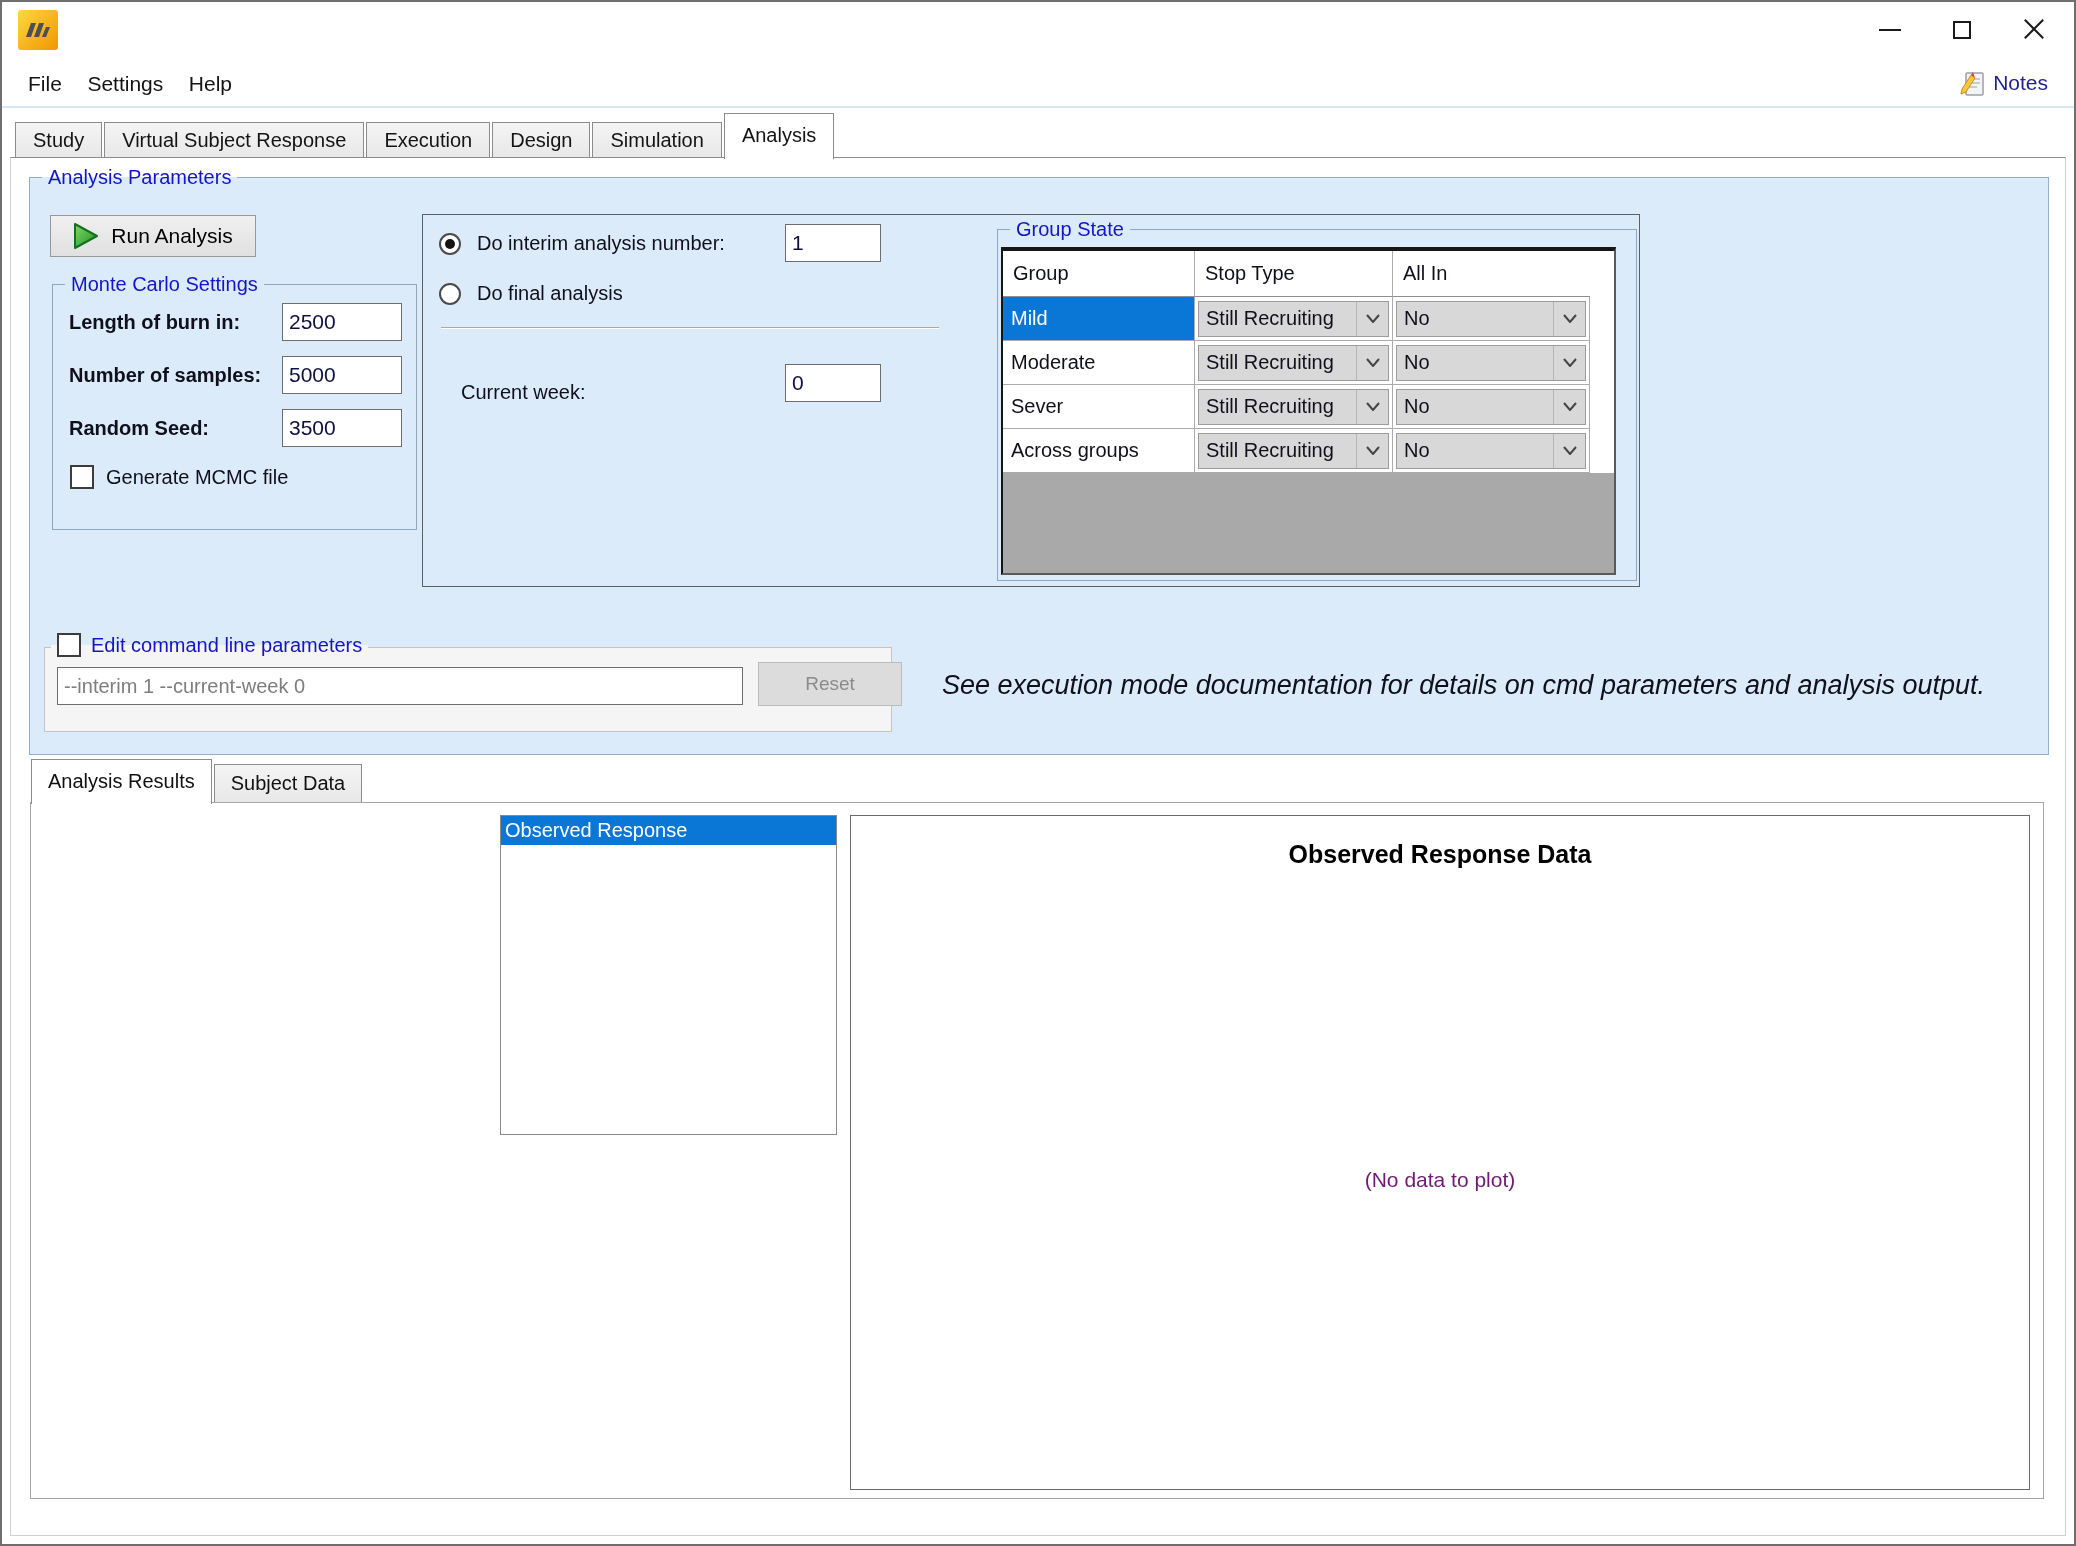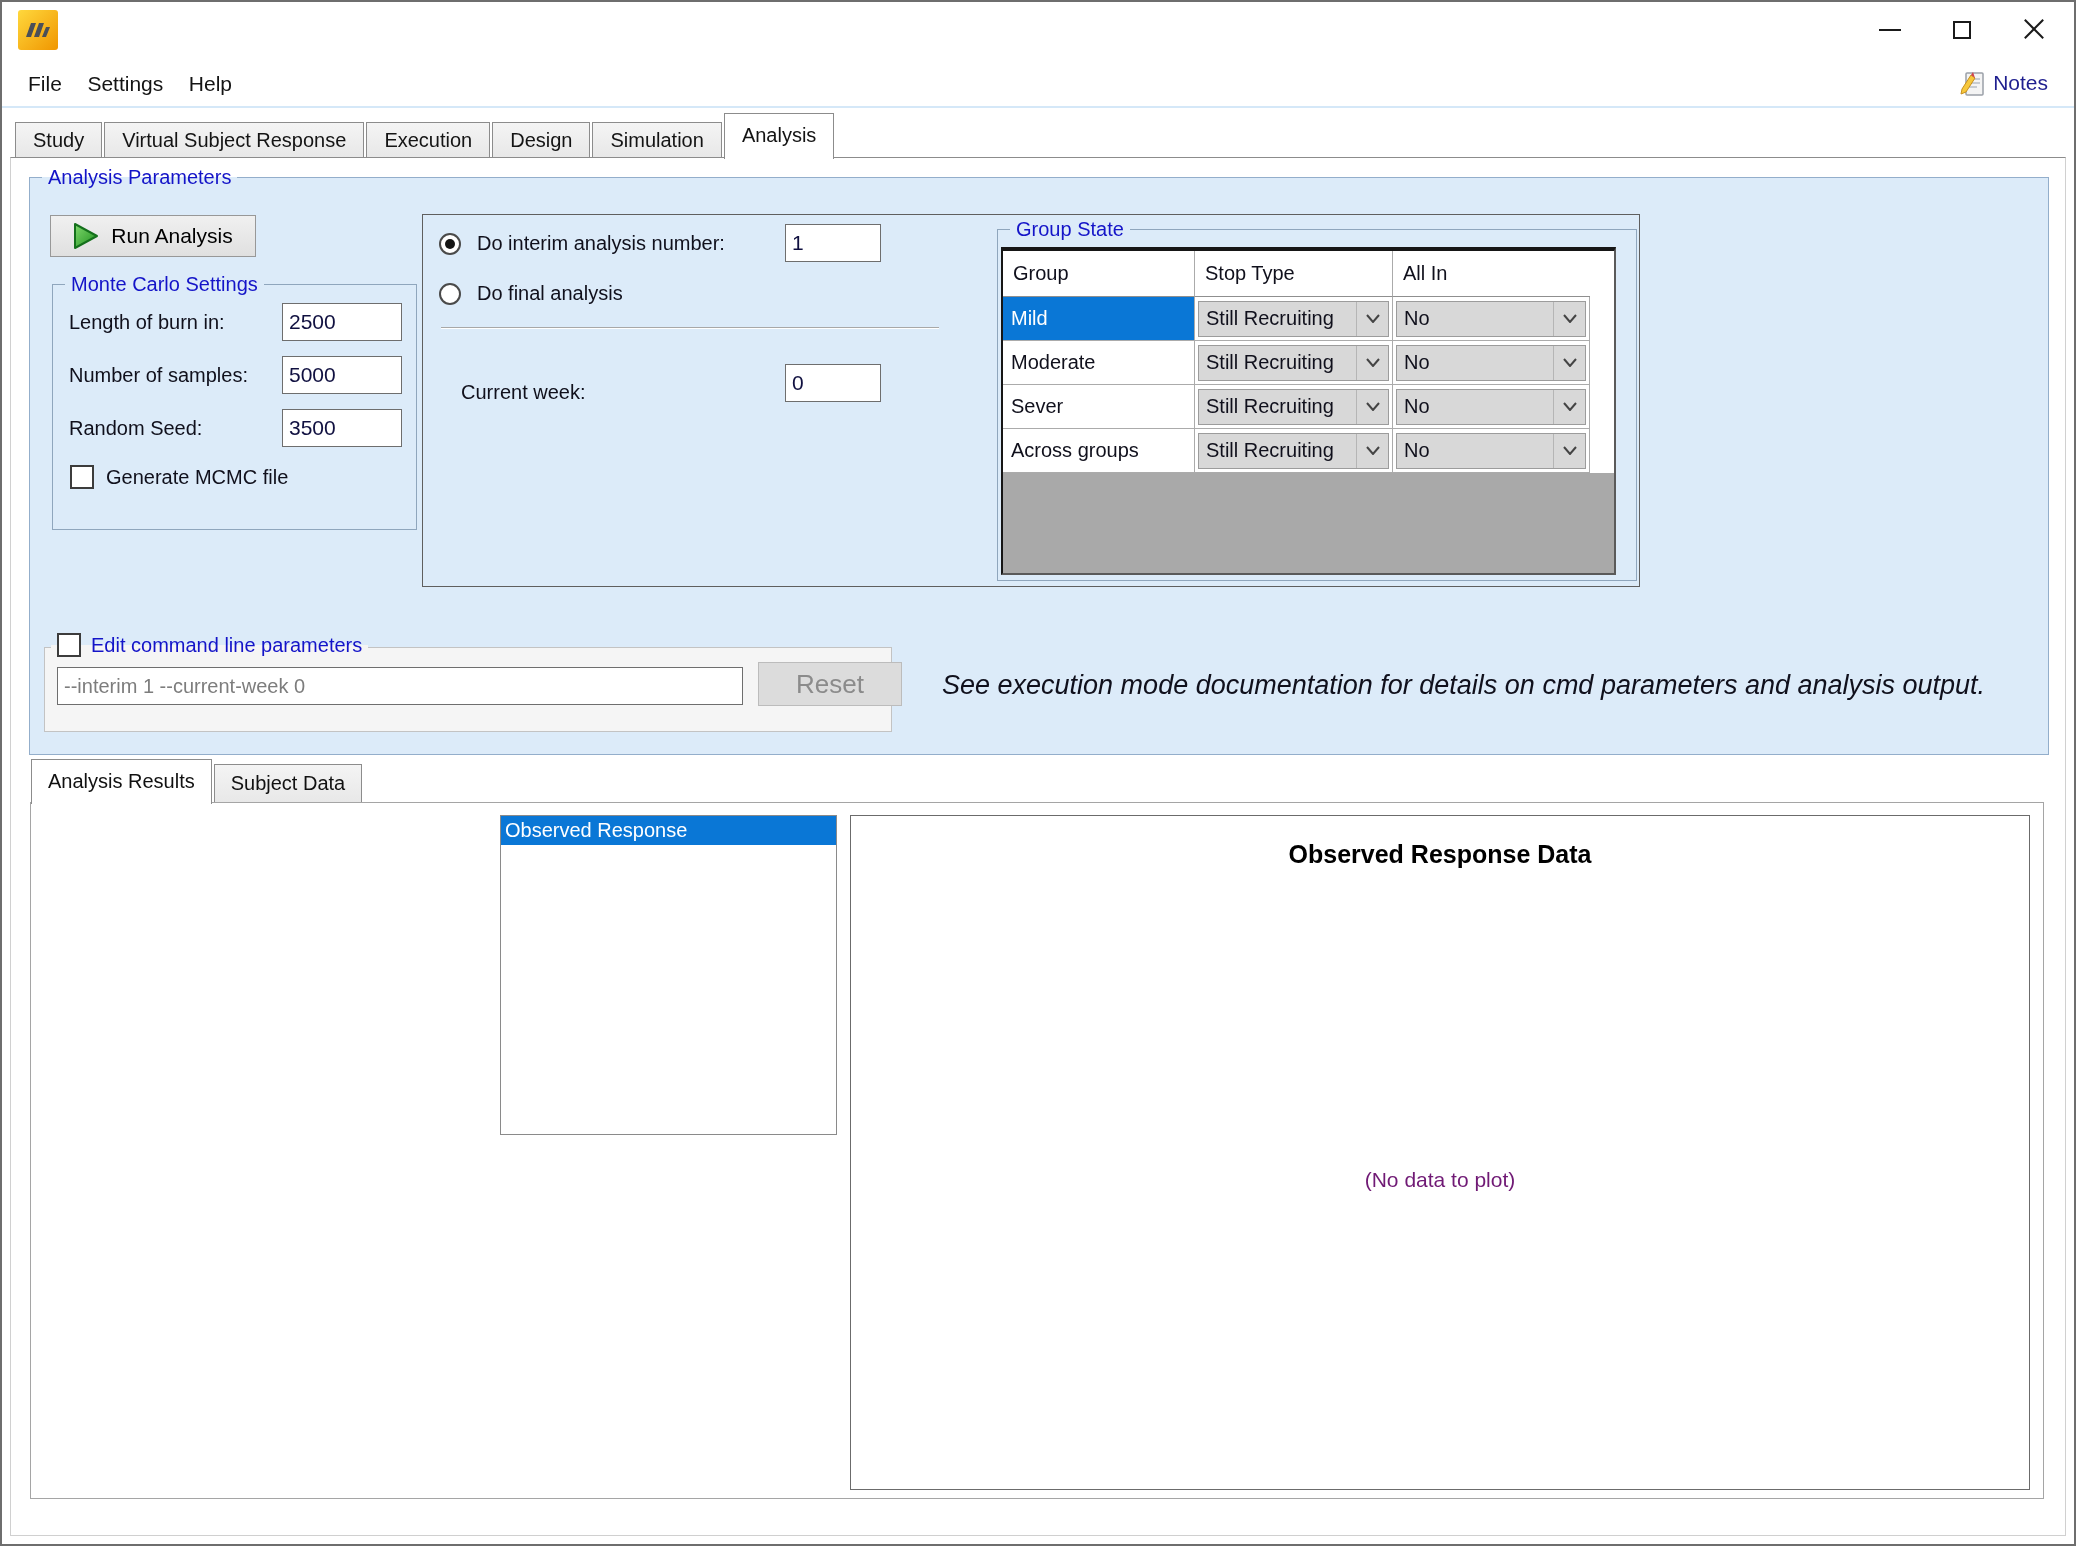--- a/index.html
+++ b/index.html
@@ -49,21 +49,21 @@
   .gb-mc > .legend { background:#dcebf9; }
   .gb-gs { position:absolute; left:574px; top:14px; width:640px; height:352px; border:1px solid #8fa6bd; }
   .gb-gs > .legend { background:#dcebf9; }
   .gb-cmd { left:14px; top:469px; width:848px; height:85px; background:#f5f5f5; border-color:#c3c3c3; }
   .gb-cmd > .legend { background:linear-gradient(to bottom,#dcebf9 50%,#f5f5f5 50%); display:flex; align-items:center; gap:10px; top:-17px; left:6px; }
   
   .run-btn { position:absolute; left:20px; top:37px; width:206px; height:42px;
              background:linear-gradient(#f0f0f0,#e0e0e0); border:1px solid #989898;
              display:flex; align-items:center; justify-content:center; gap:12px; font-size:21px; color:#000; }
   
-  .mc-row { position:absolute; left:16px; height:38px; line-height:38px; color:#10101c; font-size:20px; white-space:nowrap; }
+  .mc-row { position:absolute; left:16px; height:38px; line-height:38px; color:#10101c; font-size:20px; white-space:nowrap;font-weight:bold; }
   .mc-input { position:absolute; left:229px; width:120px; height:38px; border:1px solid #6e6e6e; background:#fff;
               font-family:"Liberation Sans",sans-serif; font-size:21px; padding:0 6px; color:#101040; }
   .checkbox { width:24px; height:24px; background:#fff; border:2px solid #3c3c3c; display:inline-block; flex:none; }
   .mc-check { position:absolute; left:17px; top:180px; display:flex; align-items:center; gap:12px; color:#10101c; }
   
   .mid-panel { position:absolute; left:392px; top:36px; width:1218px; height:373px; border:1px solid #5f5f5f; }
   .radio { width:22px; height:22px; border-radius:50%; background:#fff; border:2px solid #4a4a4a; position:relative; flex:none; }
   .radio.checked::after { content:""; position:absolute; left:4px; top:4px; width:10px; height:10px; border-radius:50%; background:#141414; }
   .radio-row { position:absolute; left:16px; display:flex; align-items:center; gap:16px; color:#10101c; font-size:20px; }
   .panel-input { position:absolute; left:362px; width:96px; height:38px; border:1px solid #6e6e6e; background:#fff;
@@ -84,21 +84,21 @@
   .gs-group-cell { padding-left:8px; font-size:20px; color:#10101c; background:#fff; }
   .gs-group-cell.selected { background:#0a77d6; color:#fff; }
   .dd { flex:1; margin:3px; height:36px; background:#d8d8d8; border:1px solid #9c9c9c; display:flex; align-items:center; }
   .dd-text { flex:1; padding-left:7px; font-size:20px; color:#10101c; white-space:nowrap; overflow:hidden; }
   .dd-arrow { width:32px; height:100%; border-left:1px solid #b5b5b5; display:flex; align-items:center; justify-content:center; flex:none; }
   .gs-filler { flex:1; background:#a9a9a9; }
   
   .cmd-input { position:absolute; left:12px; top:19px; width:686px; height:38px; border:1px solid #6e6e6e; background:#fff;
                font-family:"Liberation Sans",sans-serif; font-size:20px; padding:0 6px; color:#7d7d7d; }
   .reset-btn { position:absolute; left:713px; top:14px; width:144px; height:44px; background:#dcdcdc; border:1px solid #bcbcbc;
-               color:#8b8b8b; font-size:26px; display:flex; align-items:center; justify-content:center; }
+               color:#8b8b8b; font-size:19px; display:flex; align-items:center; justify-content:center; }
   .cmd-note { position:absolute; left:912px; top:492px; font-style:italic; font-size:27px; color:#10101c; white-space:nowrap;text-align:right; }
   
   .rtabs { position:absolute; left:20px; top:598px; height:46px; display:flex; align-items:flex-end; }
   .rtab { height:38px; display:flex; align-items:center; padding:0 16px; margin-right:2px;
           background:linear-gradient(#f4f4f4,#e8e8e8); border:1px solid #8c8c8c; border-bottom:none; font-size:20px; position:relative; z-index:1; }
   .rtab.active { height:45px; background:#fff; z-index:3; margin-bottom:-2px; padding-bottom:2px; }
   .rbody { position:absolute; left:19px; top:644px; width:2014px; height:697px; background:#fff; border:1px solid #a5a5a5; }
   .listbox { position:absolute; left:469px; top:12px; width:337px; height:320px; background:#fff; border:1px solid #8a8a8a; }
   .list-item { height:29px; line-height:28px; padding-left:4px; font-size:20px; }
   .list-item.selected { background:#0a77d6; color:#fff; }

